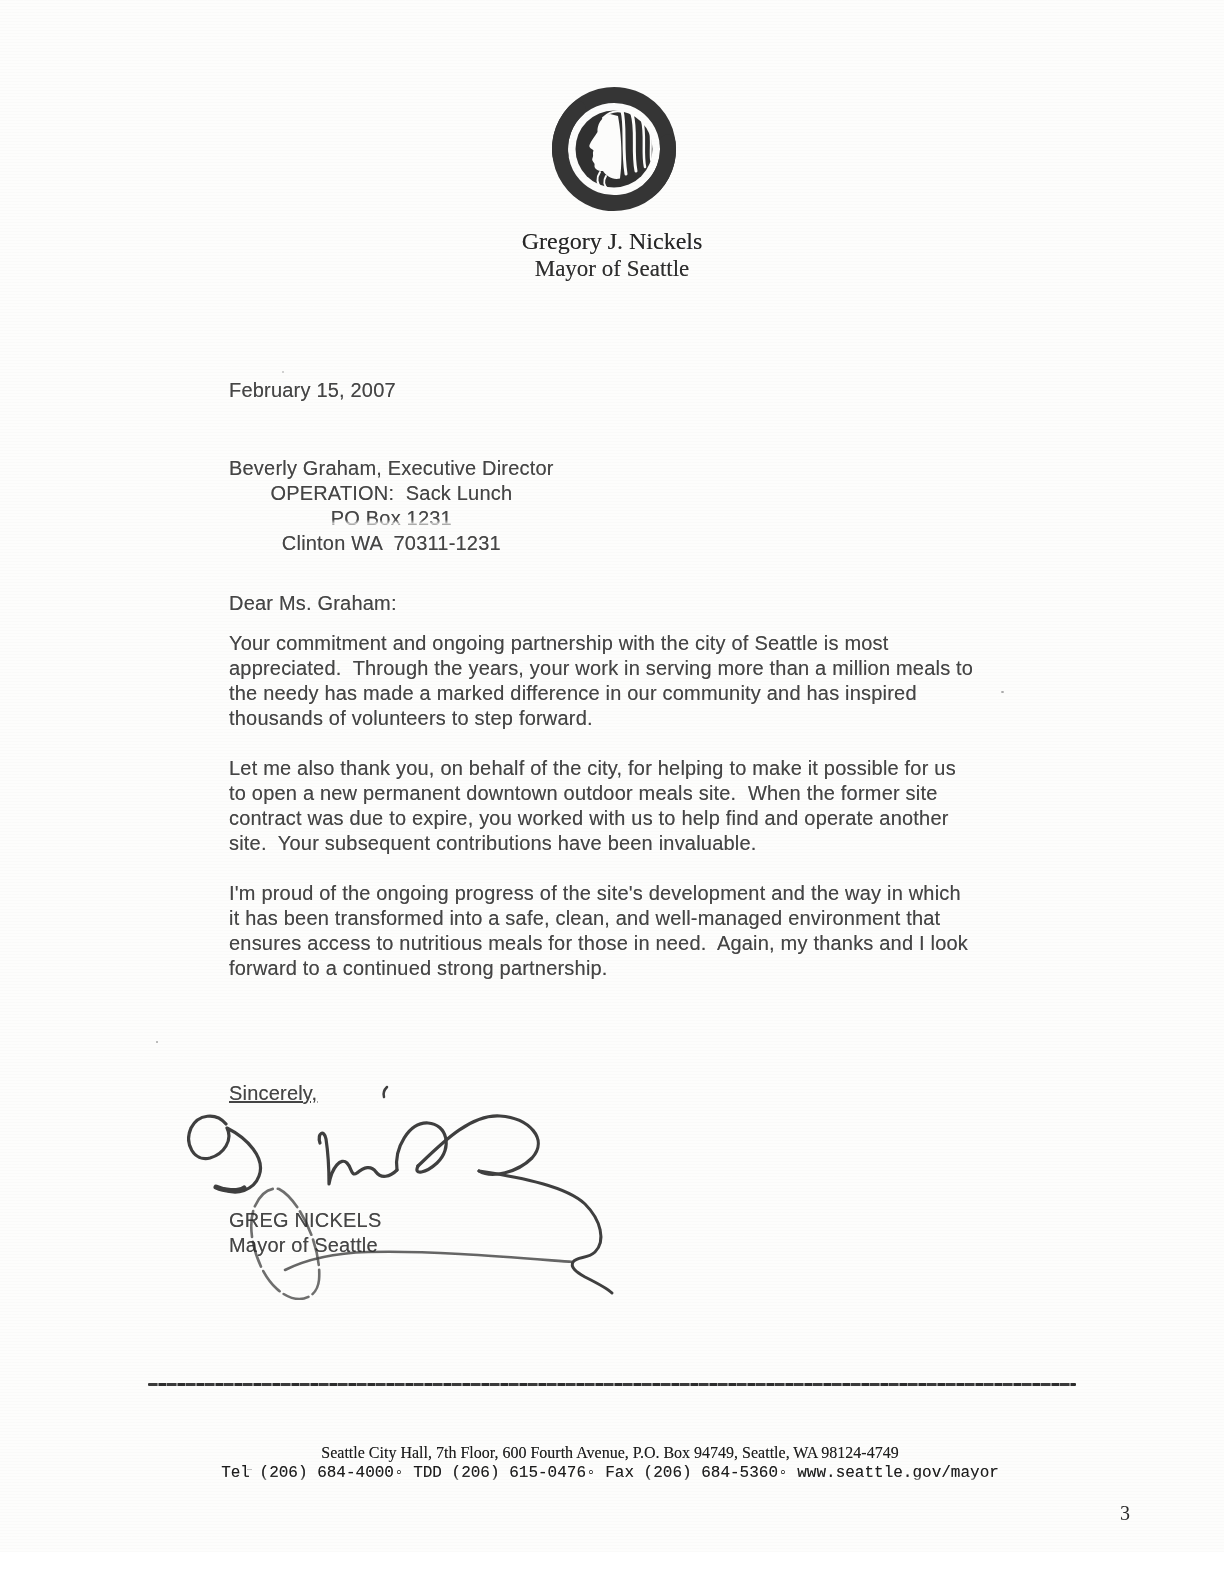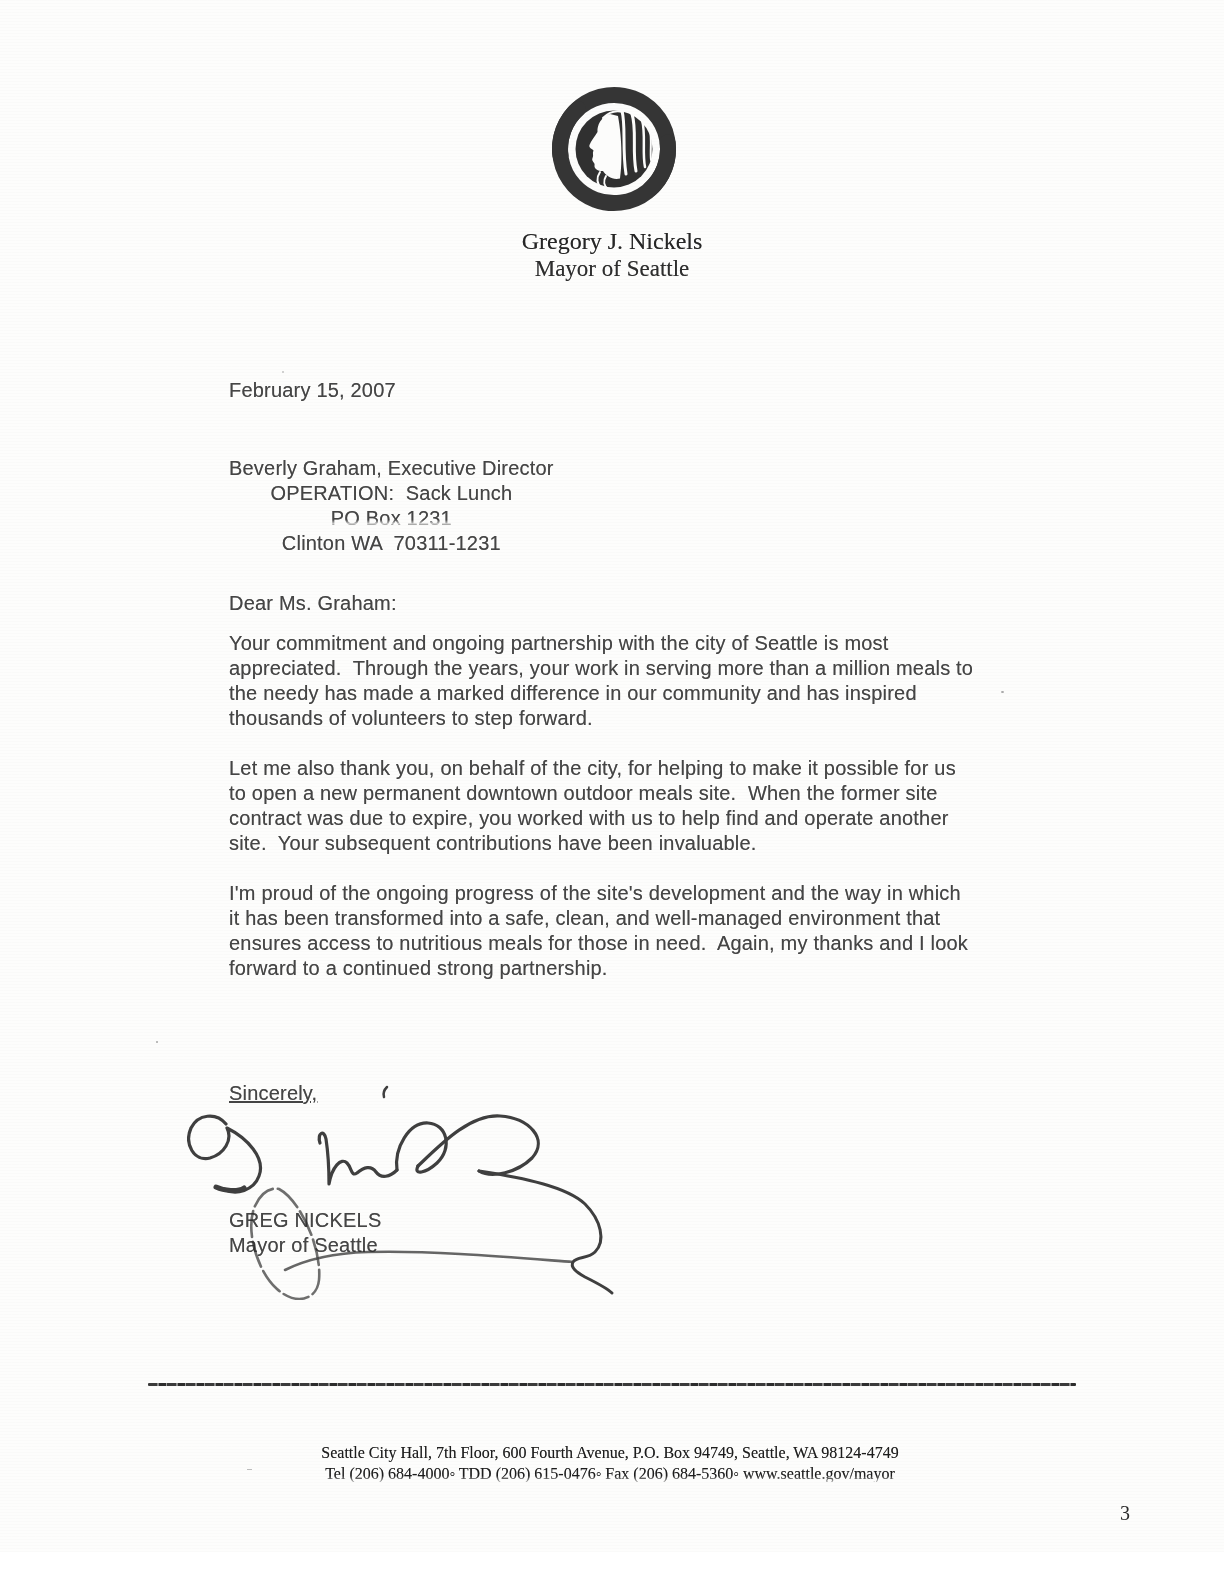--- a/index.html
+++ b/index.html
@@ -49,20 +49,21 @@
   }
   .footer-text{
     position:absolute;left:0;right:4px;top:1396px;height:40px;overflow:hidden;text-align:center;
     font-family:"Liberation Serif", serif;font-size:16px;line-height:21px;color:#1d1d1d;
     text-shadow:0 0 0.4px rgba(0,0,0,0.45);
     margin-top:46px;
   }
   .footer-text .contact{
     -webkit-mask-image:linear-gradient(to bottom,#000 60%, rgba(0,0,0,0.35) 90%, transparent 100%);
     mask-image:linear-gradient(to bottom,#000 60%, rgba(0,0,0,0.35) 90%, transparent 100%);
+    font-family:Liberation Mono, monospace;
   }
   .page-number{
     position:absolute;left:1120px;top:1502px;
     font-family:"Liberation Serif", serif;font-size:20px;color:#2b2b2b;
   }
   
   .speck{position:absolute;background:#a6a6a6;border-radius:50%;}
   .speck.s1{left:1001px;top:691px;width:3px;height:2px;}
   .speck.s2{left:156px;top:1041px;width:2px;height:2px;}
   .speck.s3{left:247px;top:1469px;width:5px;height:1px;border-radius:0;background:#bdbdbd;}

